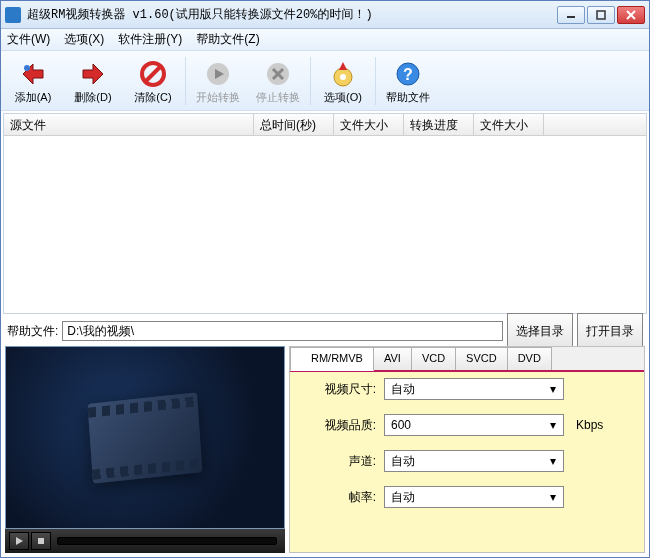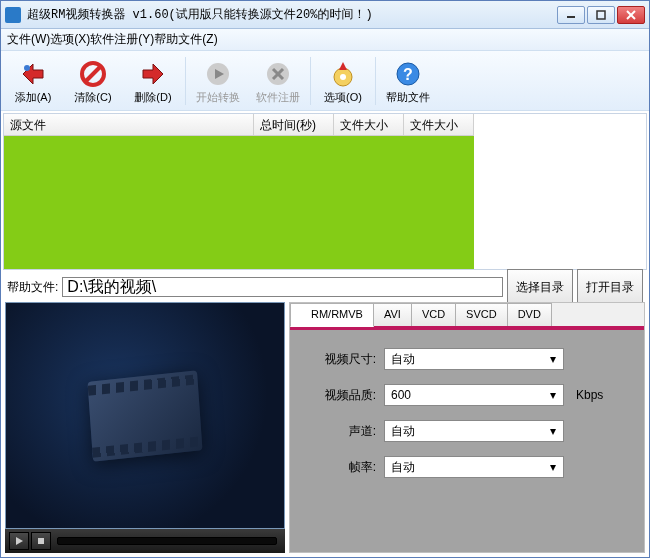--- a/index.html
+++ b/index.html
@@ -5,49 +5,49 @@
   * { box-sizing: border-box; margin: 0; padding: 0; }
   body { font-family: "Microsoft YaHei", "SimSun", sans-serif; font-size: 12px; background: #fff; }
   .window { width: 650px; height: 558px; border: 1px solid #5a7db8; display: flex; flex-direction: column; background: #fff; }
   .titlebar { height: 28px; background: linear-gradient(#eaf3fb, #d6e6f7); display: flex; align-items: center; padding: 0 4px; border-bottom: 1px solid #a8c0de; font-family: Liberation Mono, monospace; }
   .titlebar .app-icon { width: 16px; height: 16px; background: #2a7ac8; margin-right: 6px; border-radius: 2px; }
   .titlebar .title-text { flex: 1; color: #000; font-size: 12px; white-space: nowrap; overflow: hidden; }
   .win-controls { display: flex; gap: 2px; }
   .win-btn { width: 28px; height: 18px; border: 1px solid #7a9ac8; border-radius: 2px; background: linear-gradient(#f5faff,#d3e5f7); display: flex; align-items: center; justify-content: center; font-size: 10px; color: #333; }
   .win-btn.close { background: linear-gradient(#f08080,#d43d3d); border-color: #a82020; color: #fff; }
   .win-btn.close svg { stroke: #fff; }
-  .menubar { height: 22px; background: linear-gradient(#f5faff,#e6f0fb); display: flex; align-items: center; padding: 0 6px; border-bottom: 1px solid #cfdff0; }
+  .menubar { height: 22px; background: linear-gradient(#f5faff,#e6f0fb); display: flex; align-items: center; padding: 0 6px; gap: 14px; border-bottom: 1px solid #cfdff0; }
   .menubar span { color: #000; }
   .toolbar { height: 60px; background: linear-gradient(#f7fbff,#e2eefb); display: flex; align-items: center; padding: 4px 2px; border-bottom: 1px solid #cfdff0; }
   .tbtn { width: 60px; height: 52px; display: flex; flex-direction: column; align-items: center; justify-content: flex-end; font-size: 11px; color: #000; padding-bottom: 2px; }
   .tbtn.disabled { color: #999; text-align: center; }
   .tbtn .ico { width: 28px; height: 28px; margin-bottom: 2px; display:flex; align-items:center; justify-content:center; }
   .sep { width: 1px; height: 48px; background: #cfdff0; margin: 0 2px; }
-  .list-area { flex: 0 0 auto; height: 157px; border: 1px solid #c8d4e4; margin: 2px; display:flex; flex-direction:row; background:#84cc16;}
+  .list-area { flex: 0 0 auto; height: 201px; border: 1px solid #c8d4e4; margin: 2px; display:flex; flex-direction:column; background:#fde047;}
   .list-header { height: 22px; display: flex; background: linear-gradient(#fdfdfd,#ececec); border-bottom: 1px solid #d0d0d0; }
   .list-header .col { border-right: 1px solid #d0d0d0; padding: 3px 6px; font-size: 12px; color:#000; }
   .list-body { flex:1; background:#fff; }
   .path-row { height: 26px; display:flex; align-items:center; padding: 0 4px; gap: 4px; margin: 2px 2px; }
   .path-row .lbl { white-space: nowrap; }
-  .path-row .path-input { flex:1; height:20px; border:1px solid #848484; background:#fff; padding:1px 4px; font-size:16px; font-family:inherit;}
+  .path-row .path-input { flex:1; height:20px; border:1px solid #848484; background:#fff; padding:1px 4px; font-size:12px; font-family:inherit;}
   .btn { height:36px; border:1px solid #848484; background:linear-gradient(#fdfdfd,#e6e6e6); padding:0 8px; font-size:12px; font-family:inherit;}
   .lower { flex:1; display:flex; gap:4px; padding:0 4px 4px 4px; }
   .preview { width: 280px; display:flex; flex-direction:column; }
   .preview-canvas { flex:1; background: radial-gradient(circle at 40% 40%, #1a3560, #0a1428 70%); border:1px solid #7a98b8; position:relative; display:flex; align-items:center; justify-content:center; }
   .film { width:110px; height:80px; background:linear-gradient(135deg,#3a4e70,#1a2840); border-radius:4px; position:relative; transform: rotate(-6deg) skewX(-2deg); box-shadow: 0 4px 20px rgba(0,0,0,0.6);}
   .film::before, .film::after { content:""; position:absolute; left:0; right:0; height:10px; background: repeating-linear-gradient(90deg,#1a2840 0 8px, transparent 8px 14px);}
   .film::before{top:4px;} .film::after{bottom:4px;}
   .player-bar { height:24px; background:linear-gradient(#3a3a3a,#1a1a1a); display:flex; align-items:center; gap:2px; padding:0 4px;}
   .pbtn { width:20px; height:18px; background:linear-gradient(#4a4a4a,#2a2a2a); border:1px solid #000; display:flex; align-items:center; justify-content:center;}
   .slider-track { flex:1; height:8px; background:#0a0a0a; border:1px solid #000; border-radius:2px; margin:0 4px; position:relative;}
   .settings { flex:1; border:1px solid #c0c0c0; display:flex; flex-direction:column;}
   .tabs { height:24px; display:flex; background:#f0f0f0; }
   .tab { padding:4px 10px; border:1px solid #b0b0b0; border-bottom:none; background:linear-gradient(#fdfdfd,#e8e8e8); font-size:11px; margin-right:-1px;}
   .tab.active { background:#fff; border-bottom:1px solid #fff; z-index:1;padding-left:20px; }
-  .tab-body { flex:1; background:#a3a3a3; border-top:4px solid #be185d; padding:18px 16px; margin-top:-1px;}
+  .tab-body { flex:1; background:#fef9c3; border-top:2px solid #be185d; padding:6px 16px; margin-top:-1px;}
   .form-row { display:flex; align-items:center; margin-bottom:14px; gap:8px;}
   .form-row label { width:70px; text-align:right; }
   .combo { flex:0 0 180px; height:22px; border:1px solid #888; background:#fff; display:flex; align-items:center; justify-content:space-between; padding:0 2px 0 6px;}
   .combo .arrow { width:16px; height:16px; display:flex; align-items:center; justify-content:center;}
   .unit { margin-left:4px;}
 </style>
 </head>
 <body>
 
 <div class="window">
@@ -88,53 +88,53 @@
           <svg width="28" height="28">
             <polygon points="4,14 14,4 14,10 24,10 24,18 14,18 14,24" fill="#d42a2a" stroke="#7a1010"></polygon>
             <circle cx="8" cy="8" r="3" fill="#3a7ad4"></circle>
           </svg>
         </div>
       <span>添加(A)</span>
     </div>
     <div class="tbtn">
       <div class="ico">
           <svg width="28" height="28">
+            <polygon points="24,14 14,4 14,10 4,10 4,18 14,18 14,24" fill="#d42a2a" stroke="#7a1010"></polygon>
+          </svg>
+        </div>
+      <span>删除(D)</span>
+    </div>
+    <div class="tbtn">
+      <div class="ico">
+          <svg width="28" height="28">
             <circle cx="14" cy="14" r="11" fill="none" stroke="#d42a2a" stroke-width="4"></circle>
             <line x1="7" y1="21" x2="21" y2="7" stroke="#d42a2a" stroke-width="4"></line>
           </svg>
         </div>
       <span>清除(C)</span>
-    </div>
-    <div class="tbtn">
-      <div class="ico">
-          <svg width="28" height="28">
-            <polygon points="24,14 14,4 14,10 4,10 4,18 14,18 14,24" fill="#d42a2a" stroke="#7a1010"></polygon>
-          </svg>
-        </div>
-      <span>删除(D)</span>
     </div>
     <div class="sep"></div>
     <div class="tbtn disabled">
       <div class="ico">
           <svg width="28" height="28">
             <circle cx="14" cy="14" r="11" fill="#ccc"></circle>
             <polygon points="11,9 20,14 11,19" fill="#888"></polygon>
           </svg>
         </div>
       <span>开始转换</span>
     </div>
     <div class="tbtn disabled">
       <div class="ico">
           <svg width="28" height="28">
             <circle cx="14" cy="14" r="11" fill="#ccc"></circle>
             <line x1="9" y1="9" x2="19" y2="19" stroke="#888" stroke-width="3"></line>
             <line x1="19" y1="9" x2="9" y2="19" stroke="#888" stroke-width="3"></line>
           </svg>
         </div>
-      <span>软件注册</span>
+      <span>停止转换</span>
     </div>
     <div class="sep"></div>
     <div class="tbtn">
       <div class="ico">
           <svg width="28" height="28">
             <circle cx="14" cy="17" r="9" fill="#f4d060" stroke="#c09020"></circle>
             <circle cx="14" cy="17" r="3" fill="#fff"></circle>
             <polygon points="14,2 18,10 10,10" fill="#d42a2a"></polygon>
           </svg>
         </div>
@@ -150,20 +150,21 @@
         </div>
       <span>帮助文件</span>
     </div>
   </div>
 
   <div class="list-area">
     <div class="list-header">
       <div class="col" style="width:250px">源文件</div>
       <div class="col" style="width:80px">总时间(秒)</div>
       <div class="col" style="width:70px">文件大小</div>
+      <div class="col" style="width:70px">转换进度</div>
       <div class="col" style="width:70px">文件大小</div>
     </div>
     <div class="list-body"></div>
   </div>
 
   <div class="path-row">
     <span class="lbl">帮助文件:</span>
     <input class="path-input" value="D:\我的视频\" style="">
     <button class="btn">选择目录</button>
     <button class="btn">打开目录</button>

